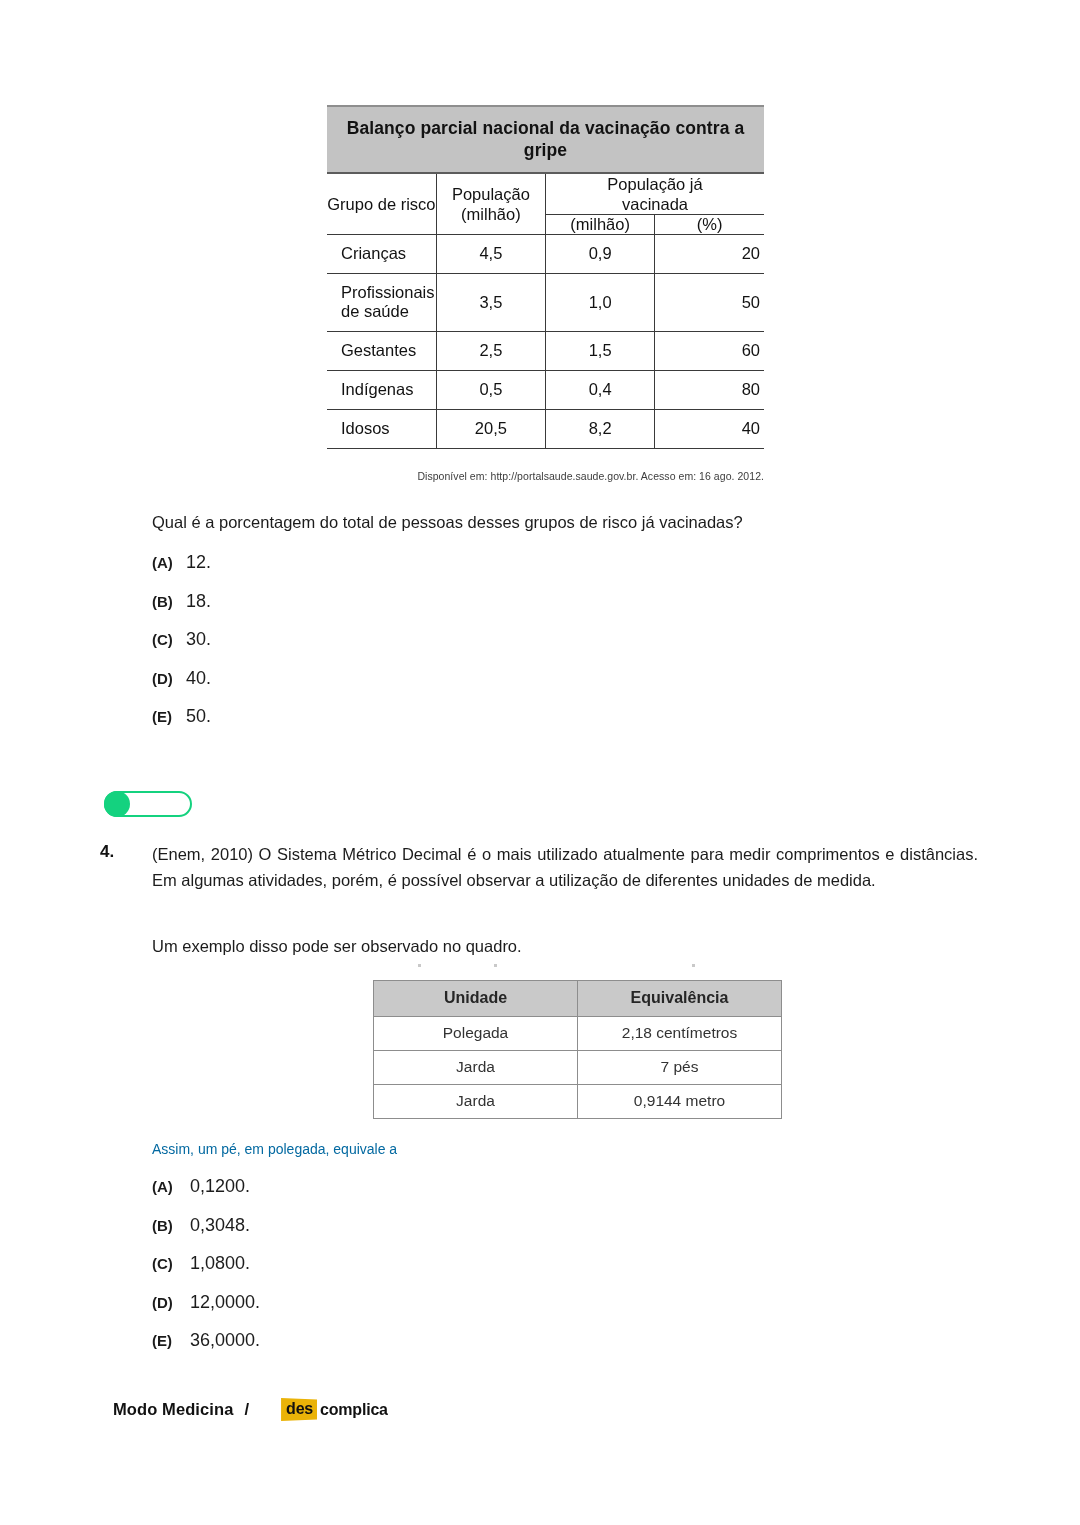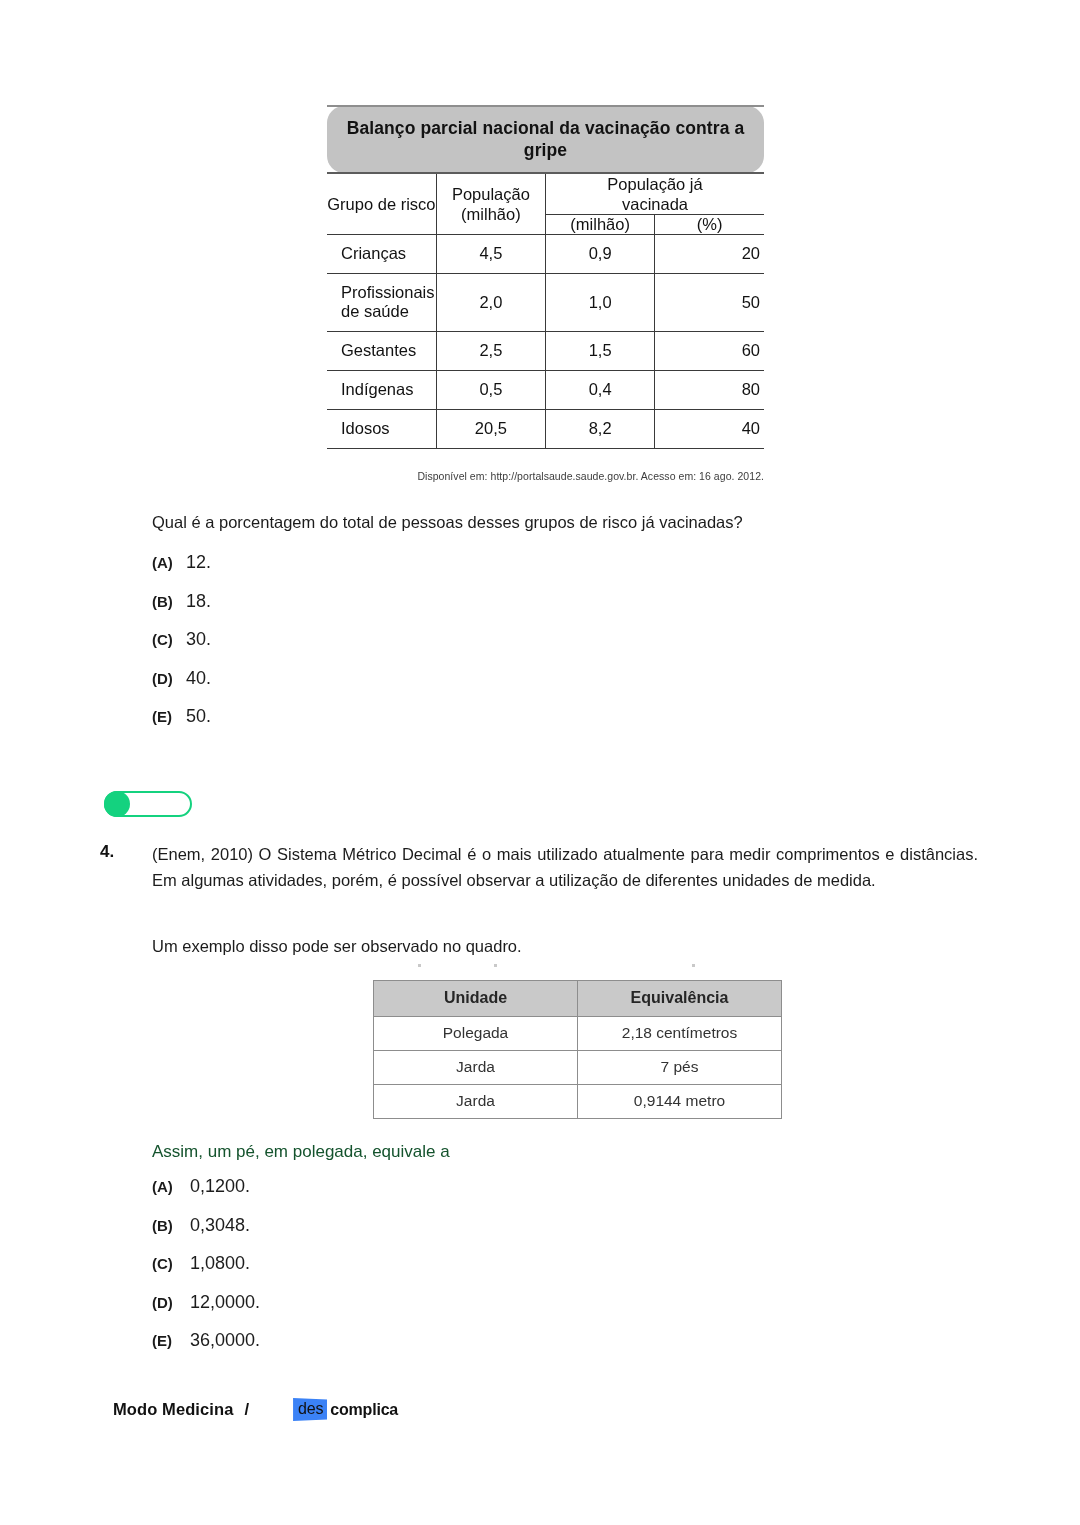--- a/index.html
+++ b/index.html
@@ -47,21 +47,20 @@
     padding: 10px 8px 11px;
     border-top: 2px solid #8e8e8e;
     border-bottom: 2px solid #5c5c5c;
     letter-spacing: 0.1px;
   }
   table.scan1 th,
   table.scan1 td {
     padding: 0;
     font-weight: normal;
     vertical-align: middle;
-    border-radius: 17px;
   }
   .hd-grupo {
     text-align: center;
     padding: 6px 4px;
     border-right: 1.6px solid #3a3a3a;
   }
   .hd-pop {
     text-align: center;
     line-height: 1.22;
     padding: 6px 4px;
@@ -238,23 +237,23 @@
     width: 3px;
     height: 3px;
     background: #c9c9c9;
   }
 
   .q4-lead {
     position: absolute;
     left: 152px;
     top: 1139px;
     width: 700px;
-    font-size: 17px;
+    font-size: 14px;
     line-height: 1.5;
-    color: #14532d;
+    color: #0369a1;
   }
   #q4-options { top: 1176px; }
   #q4-options .opt-row { height: 38.5px; }
   #q4-options .opt-letter { width: 38px; flex: 0 0 38px; }
 
   
   .footer {
     position: absolute;
     left: 113px;
     top: 1398px;
@@ -273,28 +272,27 @@
     font-size: 16.5px;
     color: #111111;
     margin-left: 11px;
   }
   .brand {
     display: flex;
     align-items: center;
     margin-left: 32px;
   }
   .brand-des {
-    background: #3b82f6;
+    background: #eab308;
     color: #111111;
-    font-weight: normal;
+    font-weight: bold;
     font-size: 16px;
     padding: 2px 4px 3px 5px;
     letter-spacing: -0.2px;
     clip-path: polygon(0 0, 100% 6%, 100% 94%, 0% 100%);
-    margin-left: 12px;
   }
   .brand-complica {
     color: #111111;
     font-weight: bold;
     font-size: 16px;
     letter-spacing: -0.2px;
     padding-left: 3px;
   }
 </style>
 </head>
@@ -326,21 +324,21 @@
       </thead>
       <tbody>
         <tr>
           <td class="c-grupo">Crianças</td>
           <td class="c-pop">4,5</td>
           <td class="c-vm">0,9</td>
           <td class="c-vp">20</td>
         </tr>
         <tr>
           <td class="c-grupo">Profissionais de saúde</td>
-          <td class="c-pop">2,0</td>
+          <td class="c-pop">3,5</td>
           <td class="c-vm">1,0</td>
           <td class="c-vp">50</td>
         </tr>
         <tr>
           <td class="c-grupo">Gestantes</td>
           <td class="c-pop">2,5</td>
           <td class="c-vm">1,5</td>
           <td class="c-vp">60</td>
         </tr>
         <tr>

